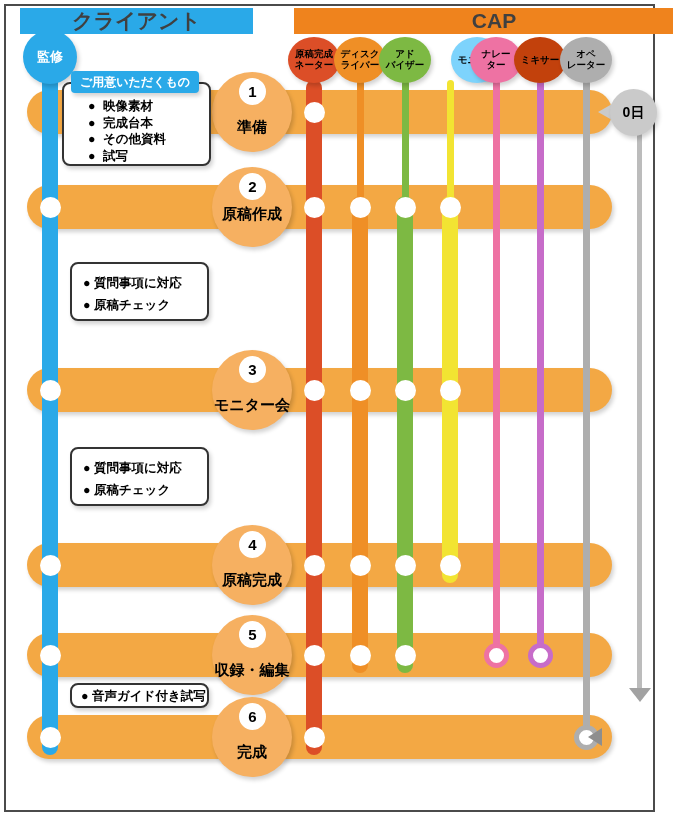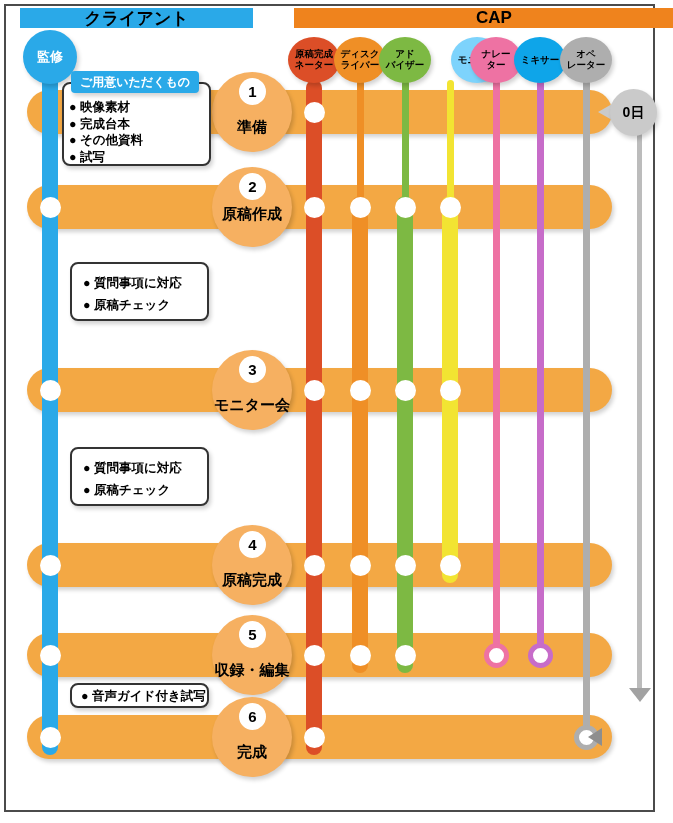--- a/index.html
+++ b/index.html
@@ -3,22 +3,22 @@
 <meta charset="utf-8">
 <style>
   * { margin:0; padding:0; box-sizing:border-box; }
   html,body { background:#fff; }
   body { font-family:"Liberation Sans","DejaVu Sans",sans-serif; }
   .stage { position:relative; width:673px; height:823px; background:#fff; overflow:hidden; }
   .frame { position:absolute; left:4px; top:4px; width:651px; height:808px;
            border:2px solid #4b4b4b; background:#fff; }
   .shadow { box-shadow:2px 3px 4px rgba(0,0,0,0.18); }
 
-  .hdr { position:absolute; top:8px; height:20px; display:flex; align-items:center;
-         justify-content:center; color:#000000; font-weight:bold; font-size:17px; z-index:9; }
+  .hdr { position:absolute; top:8px; height:26px; display:flex; align-items:center;
+         justify-content:center; color:#404040; font-weight:bold; font-size:21px; z-index:9; }
   .hdr-client { left:20px; width:233px; background:var(--client_blue); }
   .hdr-cap    { left:253px; width:400px; background:var(--cap_orange);margin-left:41px; }
 
   .sup-circle { position:absolute; left:23px; top:30px; width:54px; height:54px;
                 border-radius:50%; background:var(--client_blue); color:#fff; font-weight:bold;
                 font-size:13px; display:flex; align-items:center; justify-content:center; z-index:6; }
 
   .bar { position:absolute; left:27px; width:585px; height:44px; border-radius:22px;
          background:var(--bar_orange); z-index:1; }
   .step-circle { position:absolute; width:80px; height:80px; border-radius:50%;
@@ -39,21 +39,21 @@
   .dot { position:absolute; width:21px; height:21px; border-radius:50%; background:#fff; z-index:5; }
   .ring-dot { position:absolute; width:25px; height:25px; border-radius:50%; background:#fff;
               border:5px solid #999; z-index:5; }
 
   .note { position:absolute; background:#fff; border:2px solid #333; border-radius:8px; z-index:7; }
   .note-chip { position:absolute; left:71px; top:71px; width:128px; height:22px; border-radius:4px;
                background:var(--client_blue); color:#fff; font-weight:bold; font-size:12px;
                display:flex; align-items:center; justify-content:center; z-index:8; }
   .note-items { display:block; }
   .note-item { font-weight:bold; font-size:12.5px; color:#000; white-space:nowrap; }
-  .note-a .note-items { padding:15px 6px 4px 5px; }
+  .note-a .note-items { padding:15px 6px 4px 24px;font-family:Liberation Mono, monospace; }
   .note-a .note-item { line-height:16.5px; }
   .note-b .note-items { padding:8px 6px 4px 11px; }
   .note-b .note-item { line-height:22px; }
   .note-c { display:flex; align-items:center; }
   .note-c .note-items { padding:0 8px 0 9px; }
   .note-c .note-item { line-height:14px; }
 
   .day0 { position:absolute; left:610px; top:89px; width:47px; height:47px; border-radius:50%;
           background:var(--day0_bg); display:flex; align-items:center; justify-content:center;
           font-weight:bold; font-size:14px; color:#000; z-index:8; }
@@ -154,21 +154,21 @@
         <div>アド</div>
         <div>バイザー</div>
       </div>
       <div class="role-circle shadow" style="left: 424px; background: #7dd3fc; margin-left: 27px;">
         <div>モニター</div>
       </div>
       <div class="role-circle shadow" style="left: 470px; background: rgb(238, 114, 163);">
         <div>ナレー</div>
         <div>ター</div>
       </div>
-      <div class="role-circle shadow" style="left: 514px; background: #0ea5e9;">
+      <div class="role-circle shadow" style="left: 514px; background: #c2410c;">
         <div>ミキサー</div>
       </div>
       <div class="role-circle shadow" style="left: 560px; background: rgb(174, 174, 174);">
         <div>オペ</div>
         <div>レーター</div>
       </div>
     </div>
 
   <div class="sup-circle shadow">監修</div>
 

